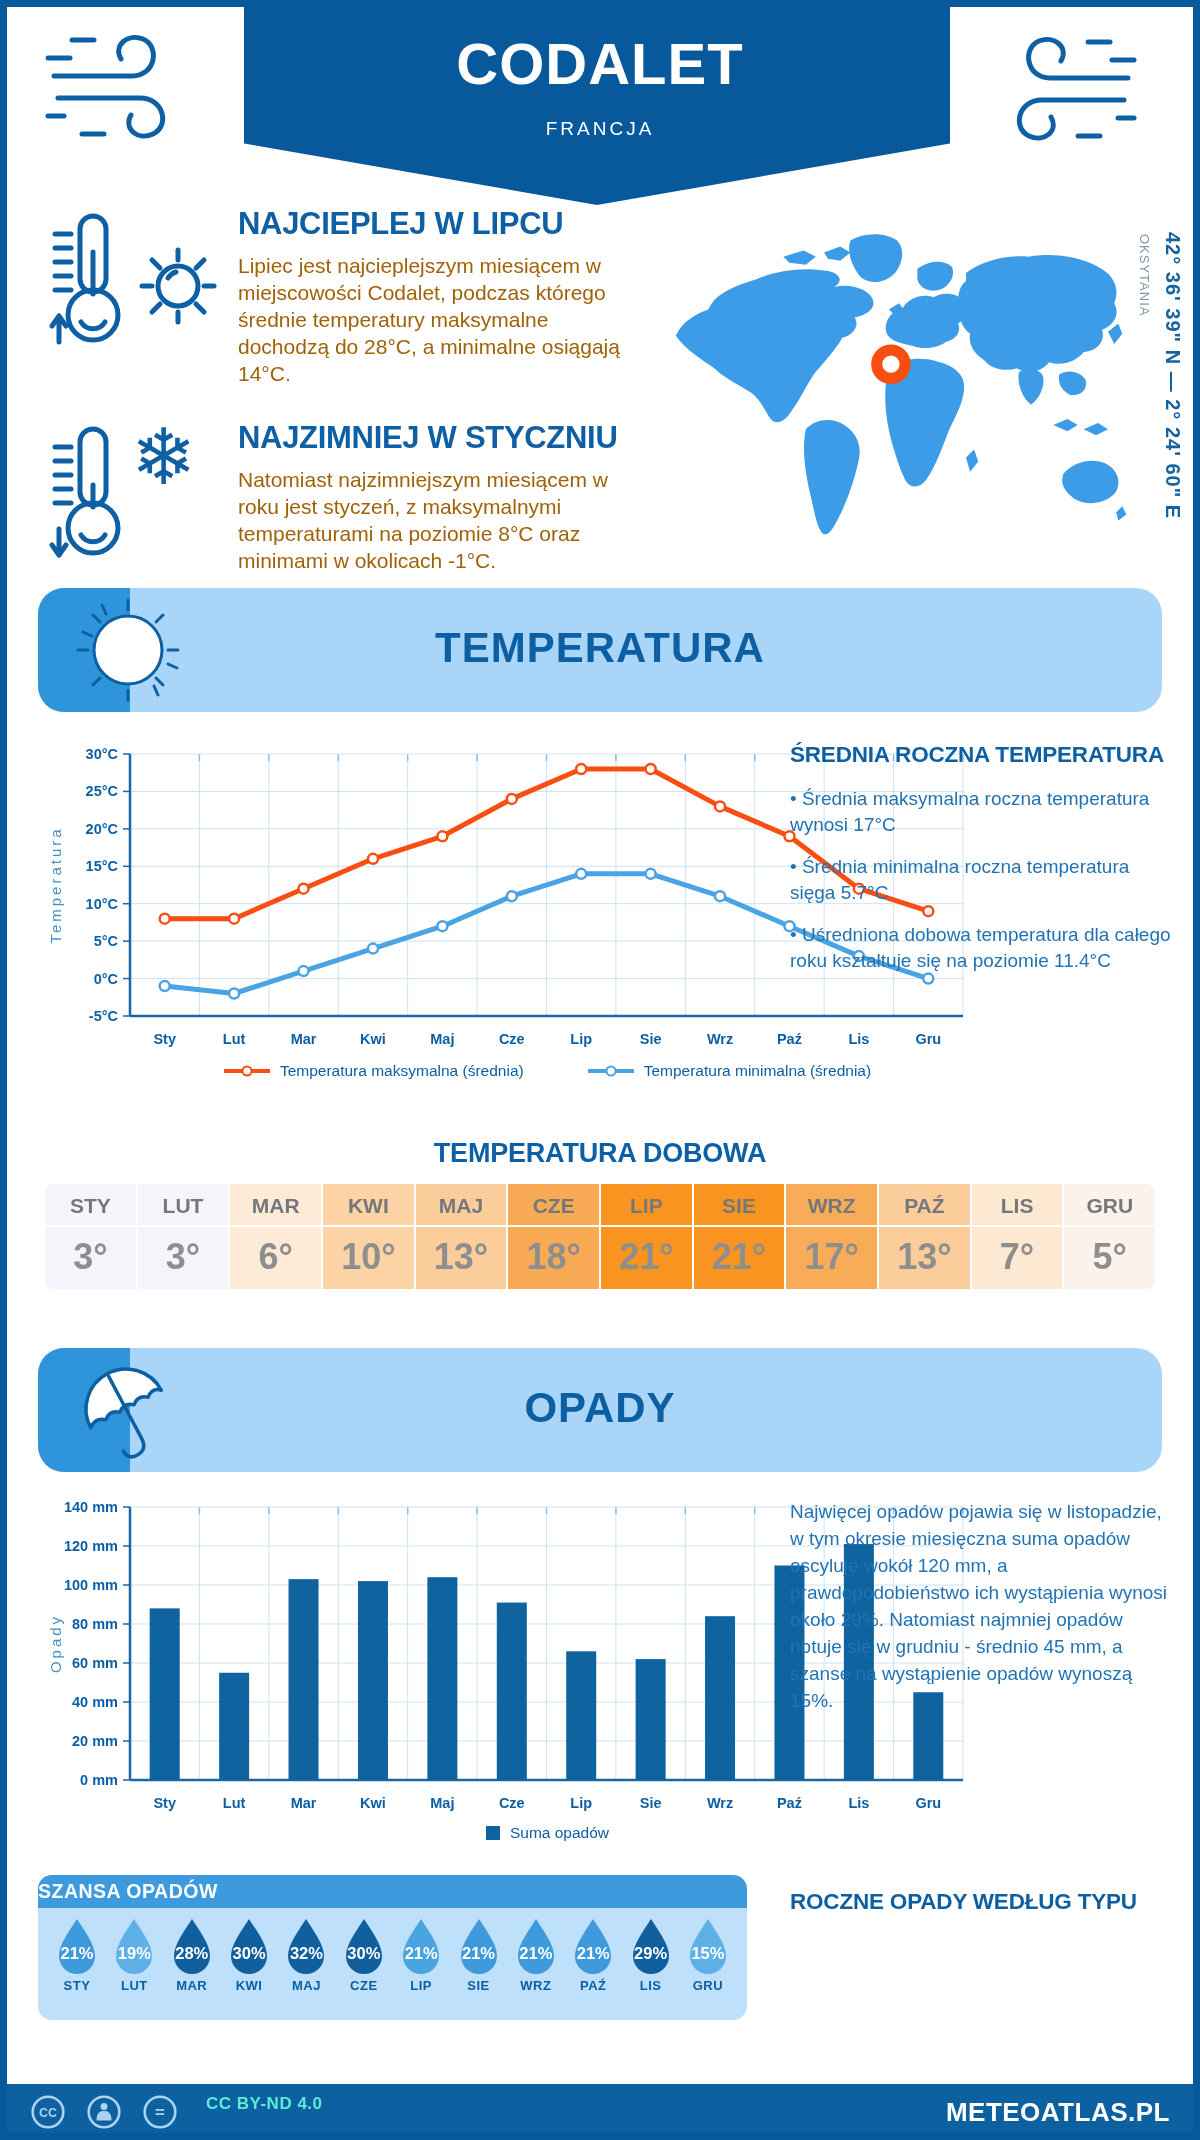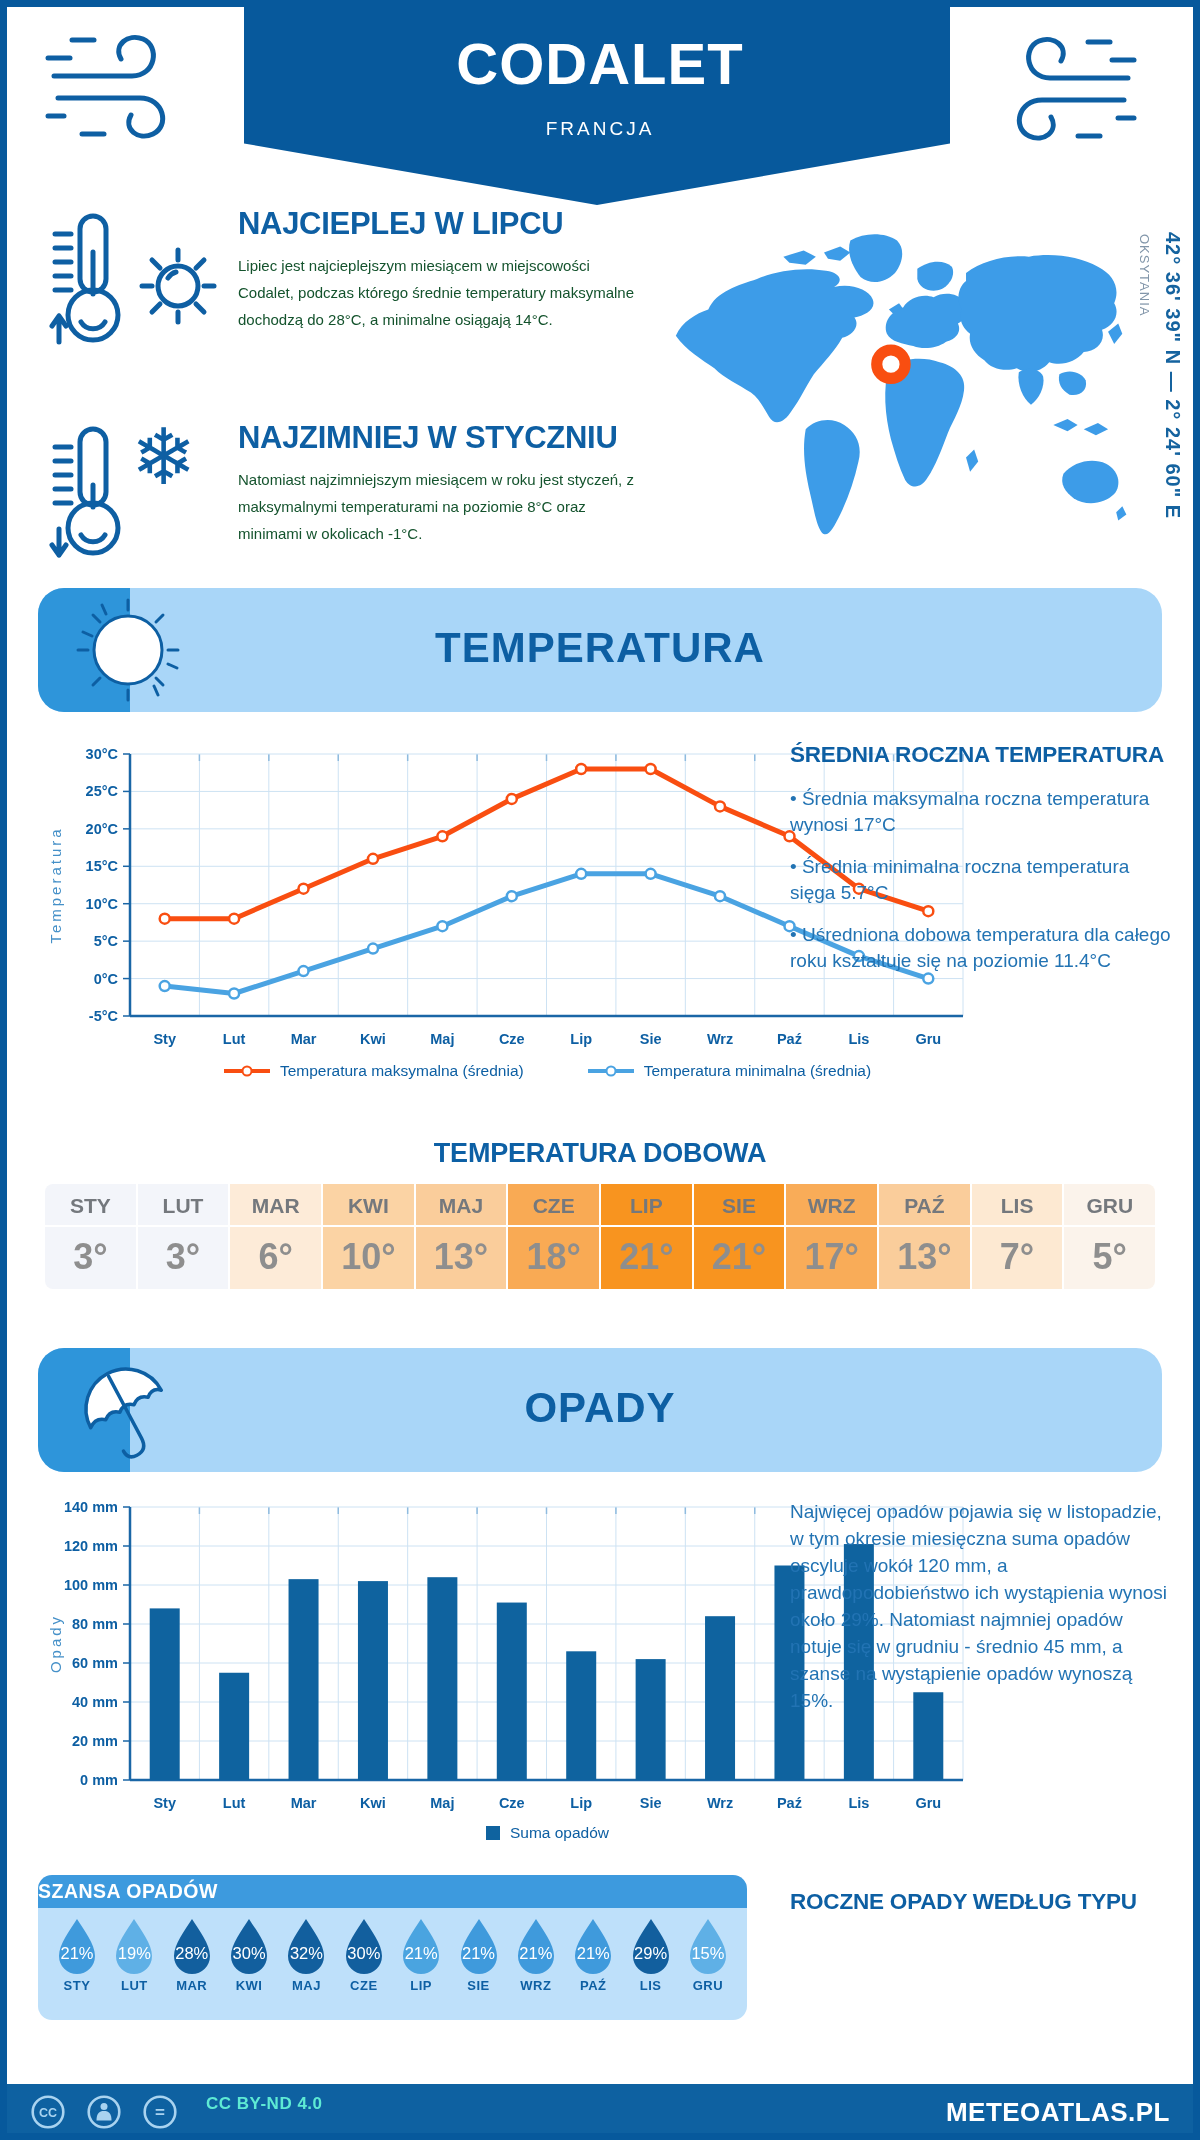--- a/index.html
+++ b/index.html
@@ -14,21 +14,21 @@
   #main-title{left:0;top:30px;width:100%;text-align:center;color:#fff;font-size:58px;
     font-weight:700;letter-spacing:1px}
   #main-subtitle{left:0;top:118px;width:100%;text-align:center;color:#fff;font-size:19px;
     letter-spacing:3px}
 
   .icon-svg{display:block}
   #wind-left{left:42px;top:24px}
   #wind-right{left:1008px;top:26px;transform:scaleX(-1)}
 
   .block-heading{font-size:31px;font-weight:700;color:#0e5fa3;letter-spacing:-.3px}
-  .block-text{font-size:15px;color:#14532d;line-height:27px}
+  .block-text{font-size:21px;color:#a16207;line-height:27px}
   #warm-heading{left:238px;top:206px}
   #warm-text{left:238px;top:252px;width:402px}
   #cold-heading{left:238px;top:420px}
   #cold-text{left:238px;top:466px;width:414px}
   #snowflake{left:131px;top:418px;font-family:"DejaVu Sans",sans-serif;font-size:78px;
     color:#0e5fa3;line-height:1}
 
   #map-box{left:660px;top:212px;width:470px;height:345px}
   #geo{top:232px;right:16px;display:flex;gap:9px;align-items:flex-start}
   #geo-coords{writing-mode:vertical-rl;text-orientation:mixed;font-size:20px;font-weight:700;
@@ -84,21 +84,21 @@
 
   
   #chance{left:38px;top:1875px;width:709px}
   #chance-header{height:33px;line-height:33px;background:#3d9ade;border-radius:14px 14px 0 0;
     text-align:left;color:#fff;font-size:19.5px;font-weight:700;letter-spacing:.5px}
   #chance-body{height:112px;background:#bee0fa;border-radius:0 0 14px 14px;display:flex;
     justify-content:space-between;padding:9px 12px 0 12px;box-sizing:border-box}
   .drop-item{width:54px;text-align:center}
   .drop-wrap{position:relative;width:46px;height:58px;margin:0 auto}
   .drop-svg{width:46px;height:58px;display:block}
-  .drop-pct{position:absolute;left:0;top:27px;width:100%;font-size:16.5px;font-weight:400;color:#fff}
+  .drop-pct{position:absolute;left:0;top:27px;width:100%;font-size:16.5px;font-weight:700;color:#fff}
   .drop-month{margin-top:3px;font-size:13px;font-weight:700;color:#0d5fa3;letter-spacing:.5px}
 
   
   #footer{left:0;top:2084px;width:1200px;height:56px;background:#0e61a1;display:flex;
     align-items:center;padding:0 30px;box-sizing:border-box;z-index:40}
   #footer .cc-group{display:flex;gap:20px}
   #license-text{margin-left:8px;font-size:17px;font-weight:700;color:#5eead4;letter-spacing:.5px}
   #brand{margin-left:auto;font-size:26px;font-weight:700;color:#fff;letter-spacing:.5px}
 </style>
 </head>

